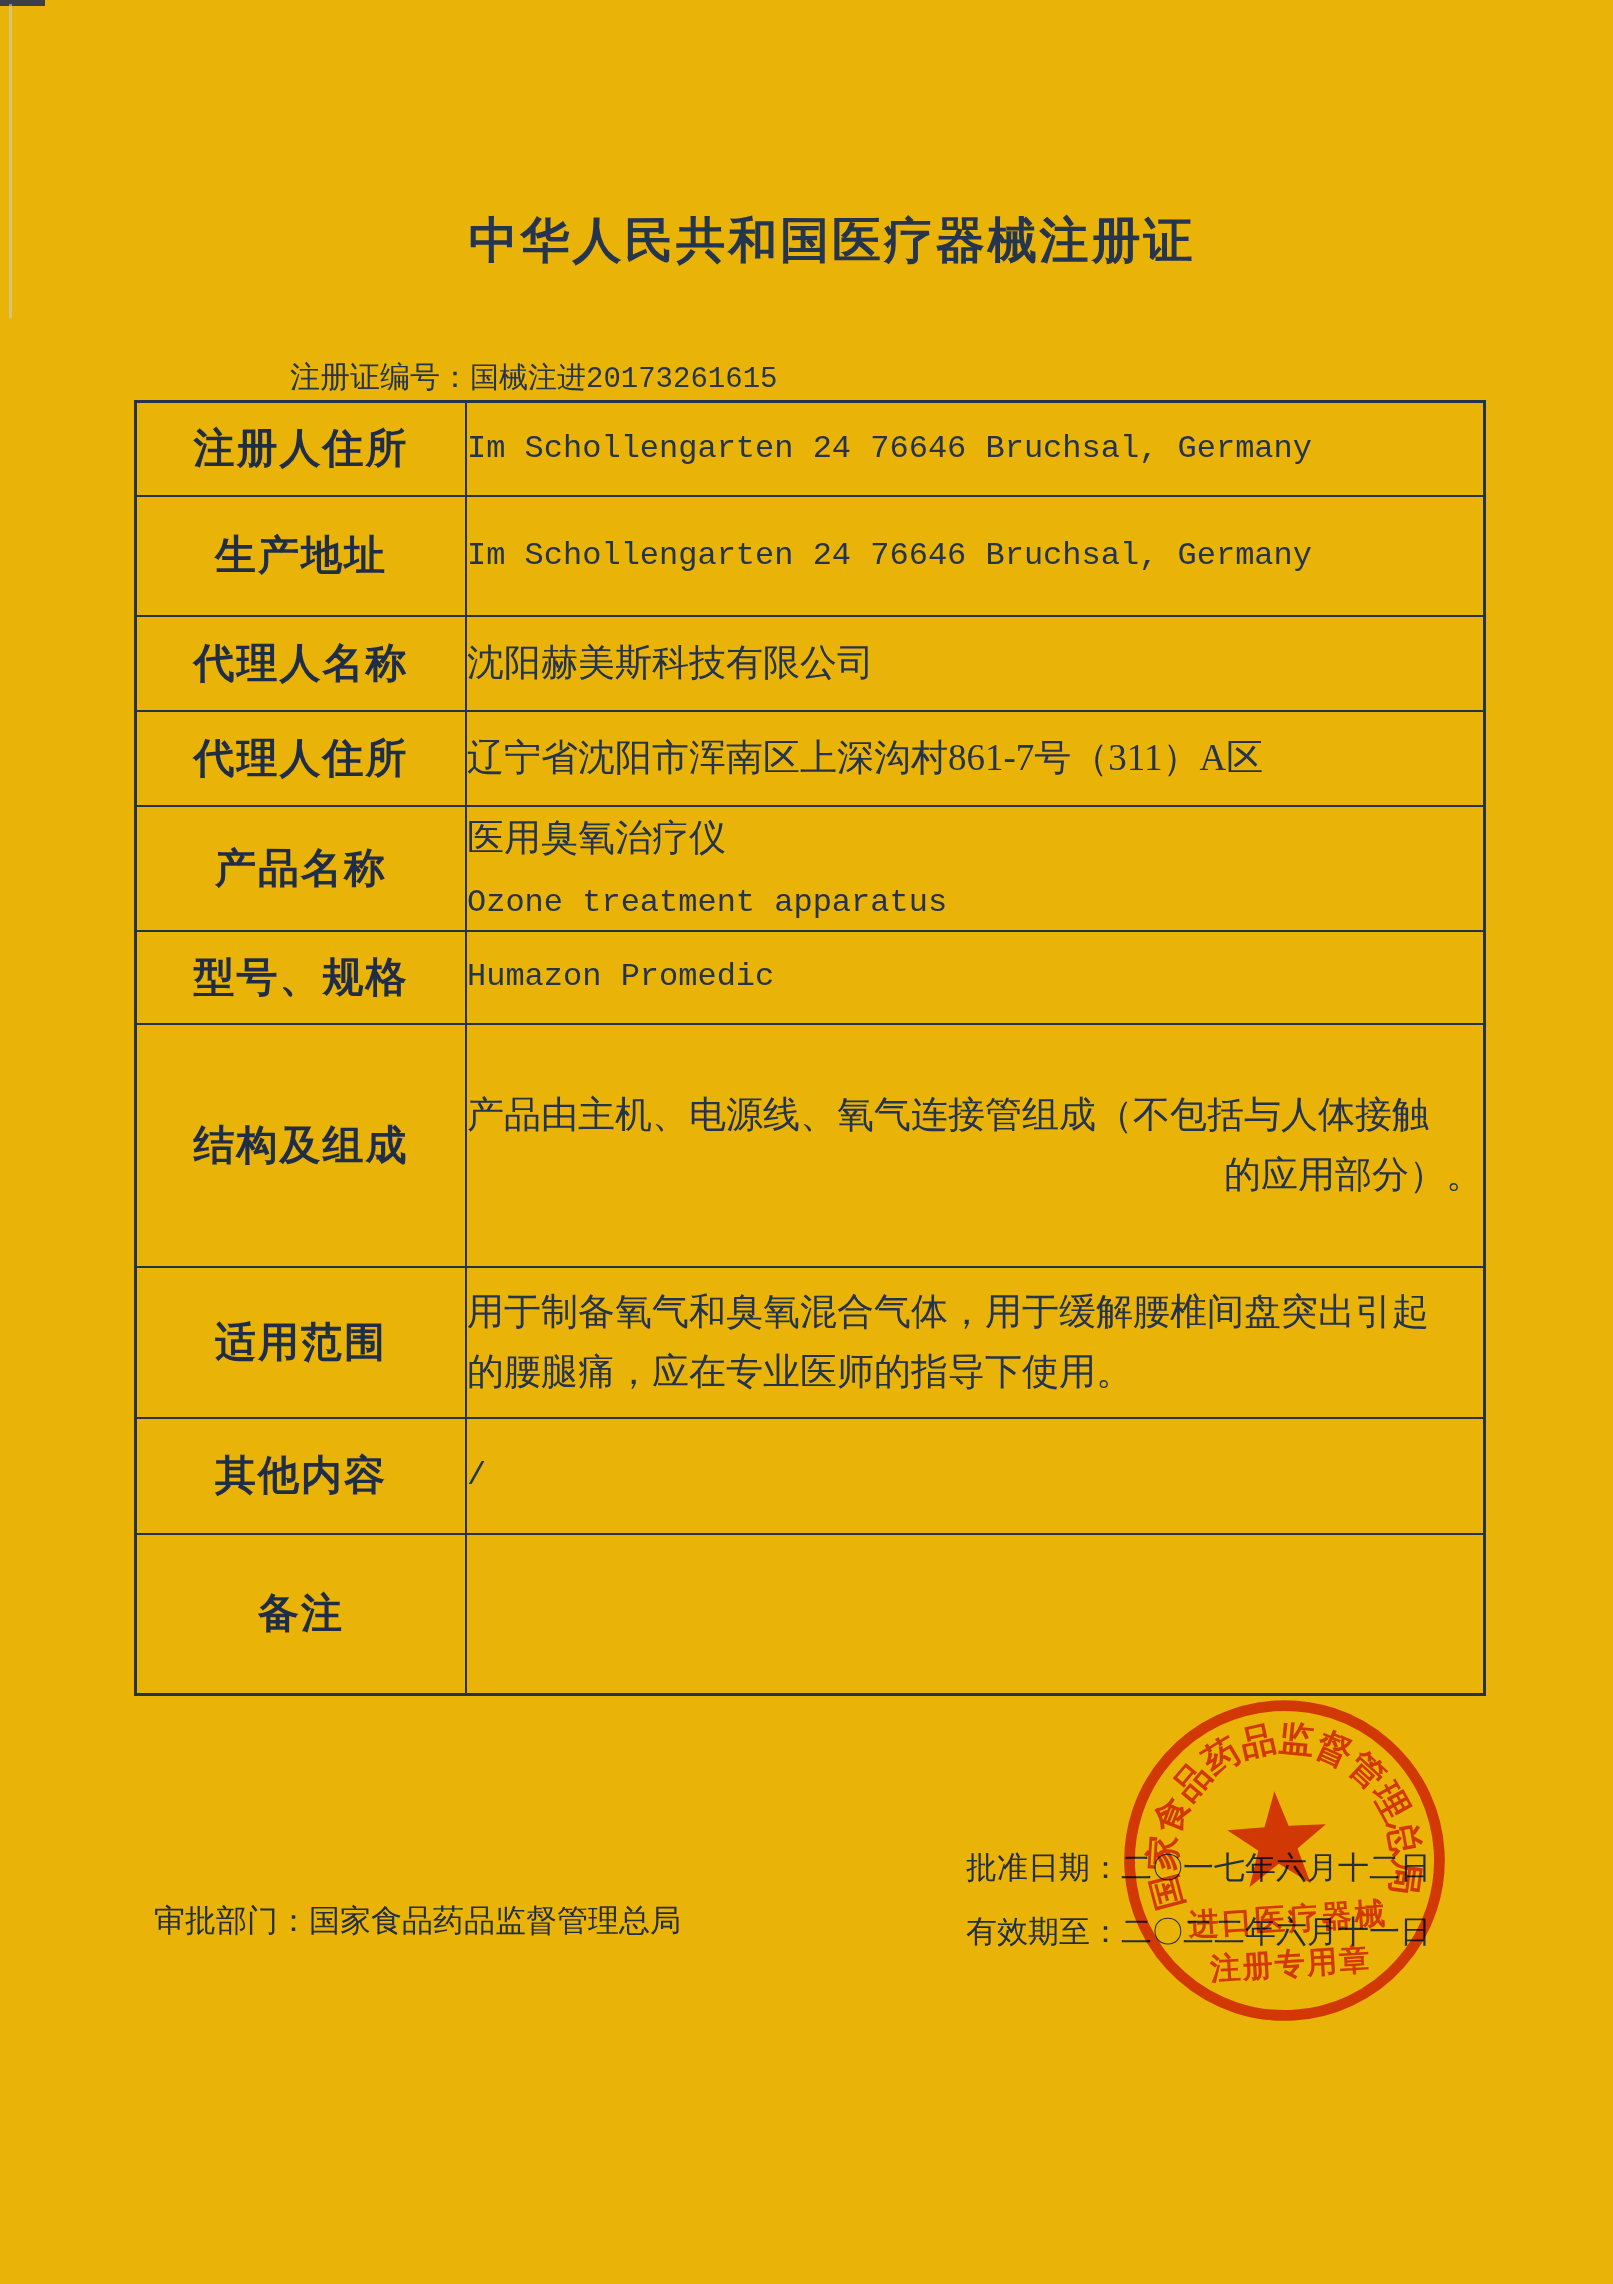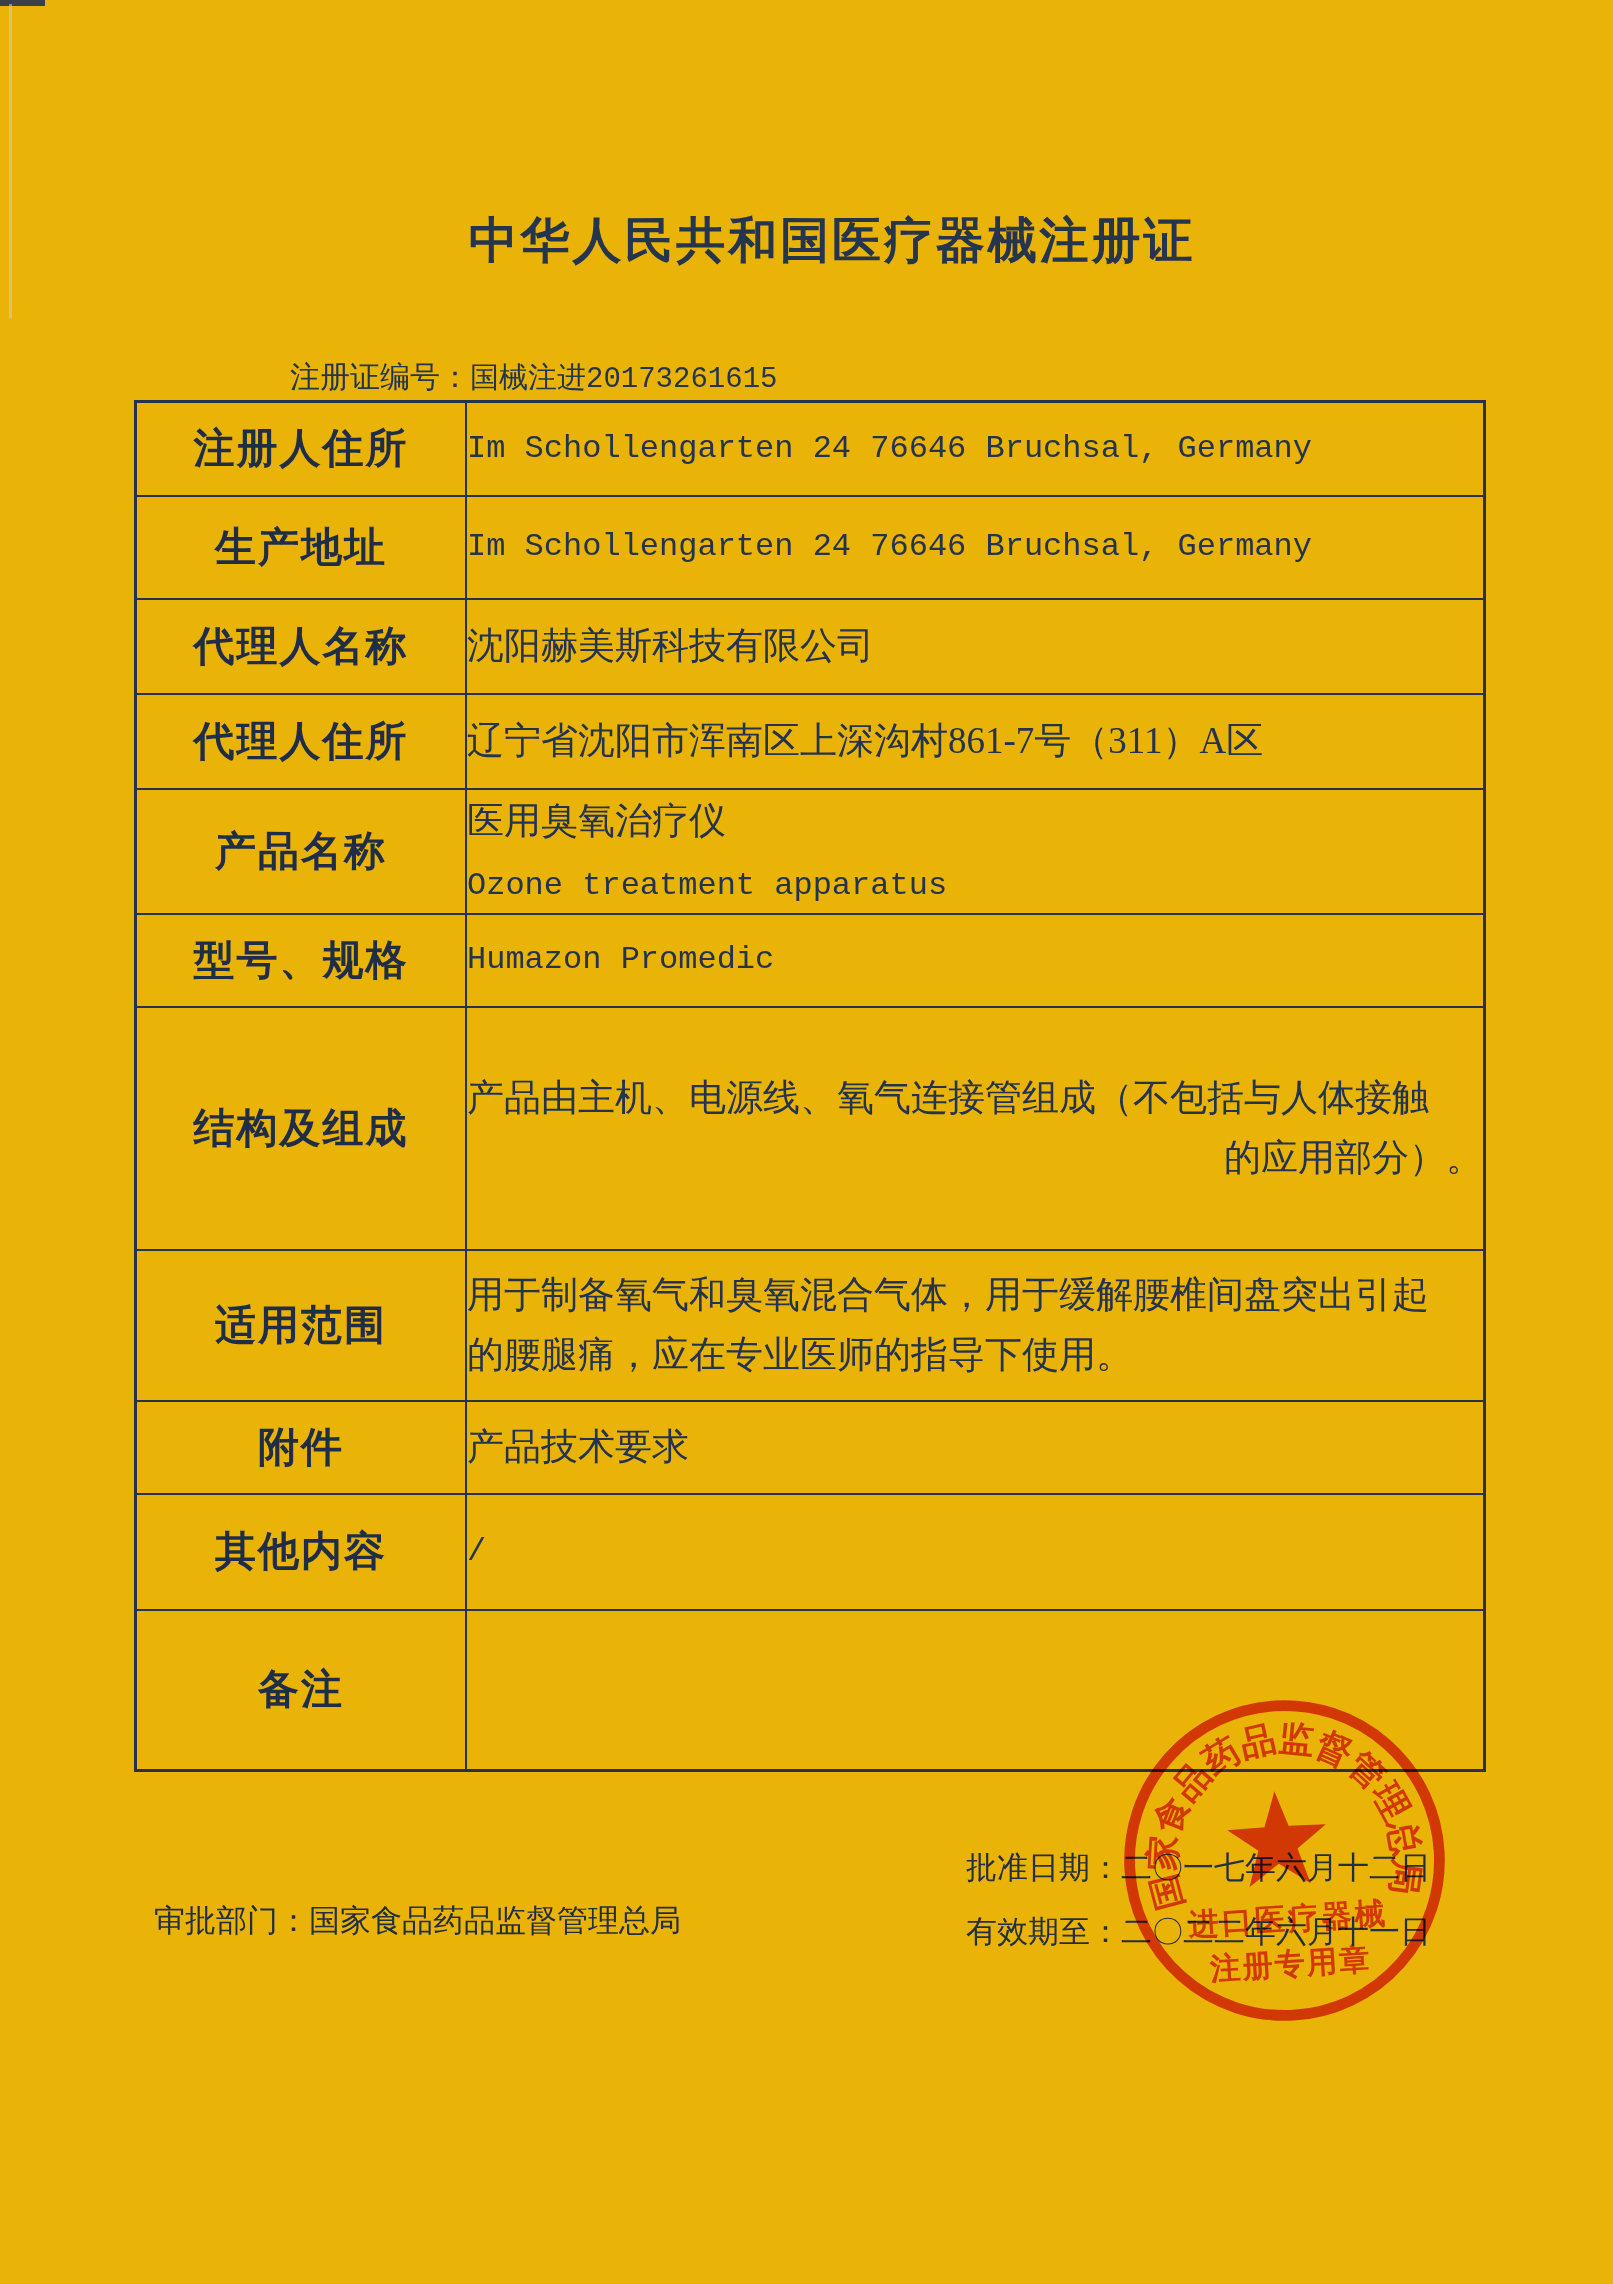--- a/index.html
+++ b/index.html
@@ -69,21 +69,21 @@
   <div class="cert-no"><span>注册证编号：</span><span class="num">国械注进20173261615</span></div>
 
   <table class="cert">
     <tbody>
     <tr style="height:94px;">
       <td class="lbl">注册人住所</td>
       <td class="val">
             <span class="line v-mono">Im Schollengarten 24 76646 Bruchsal, Germany</span>
           </td>
     </tr>
-    <tr style="height:103px;">
+    <tr style="height:120px;">
       <td class="lbl">生产地址</td>
       <td class="val">
             <span class="line v-mono">Im Schollengarten 24 76646 Bruchsal, Germany</span>
           </td>
     </tr>
     <tr style="height:95px;">
       <td class="lbl">代理人名称</td>
       <td class="val">
             <span class="line v-cjk">沈阳赫美斯科技有限公司</span>
           </td>
@@ -114,26 +114,20 @@
         <span class="line v-cjk" style="margin:0;text-align:right;">的应用部分）。</span>
       </td>
     </tr>
     <tr style="height:151px;">
       <td class="lbl">适用范围</td>
       <td class="val">
         <span class="line v-cjk" style="margin:0;">用于制备氧气和臭氧混合气体，用于缓解腰椎间盘突出引起</span>
         <span class="line v-cjk" style="margin:0;">的腰腿痛，应在专业医师的指导下使用。</span>
       </td>
     </tr>
-    <tr style="height:93px;">
-      <td class="lbl">附件</td>
-      <td class="val">
-            <span class="line v-cjk">产品技术要求</span>
-          </td>
-    </tr>
     <tr style="height:116px;">
       <td class="lbl">其他内容</td>
       <td class="val">
             <span class="line v-mono">/</span>
           </td>
     </tr>
     <tr style="height:161px;">
       <td class="lbl">备注</td>
       <td class="val">
             <span class="line v-cjk"></span>

